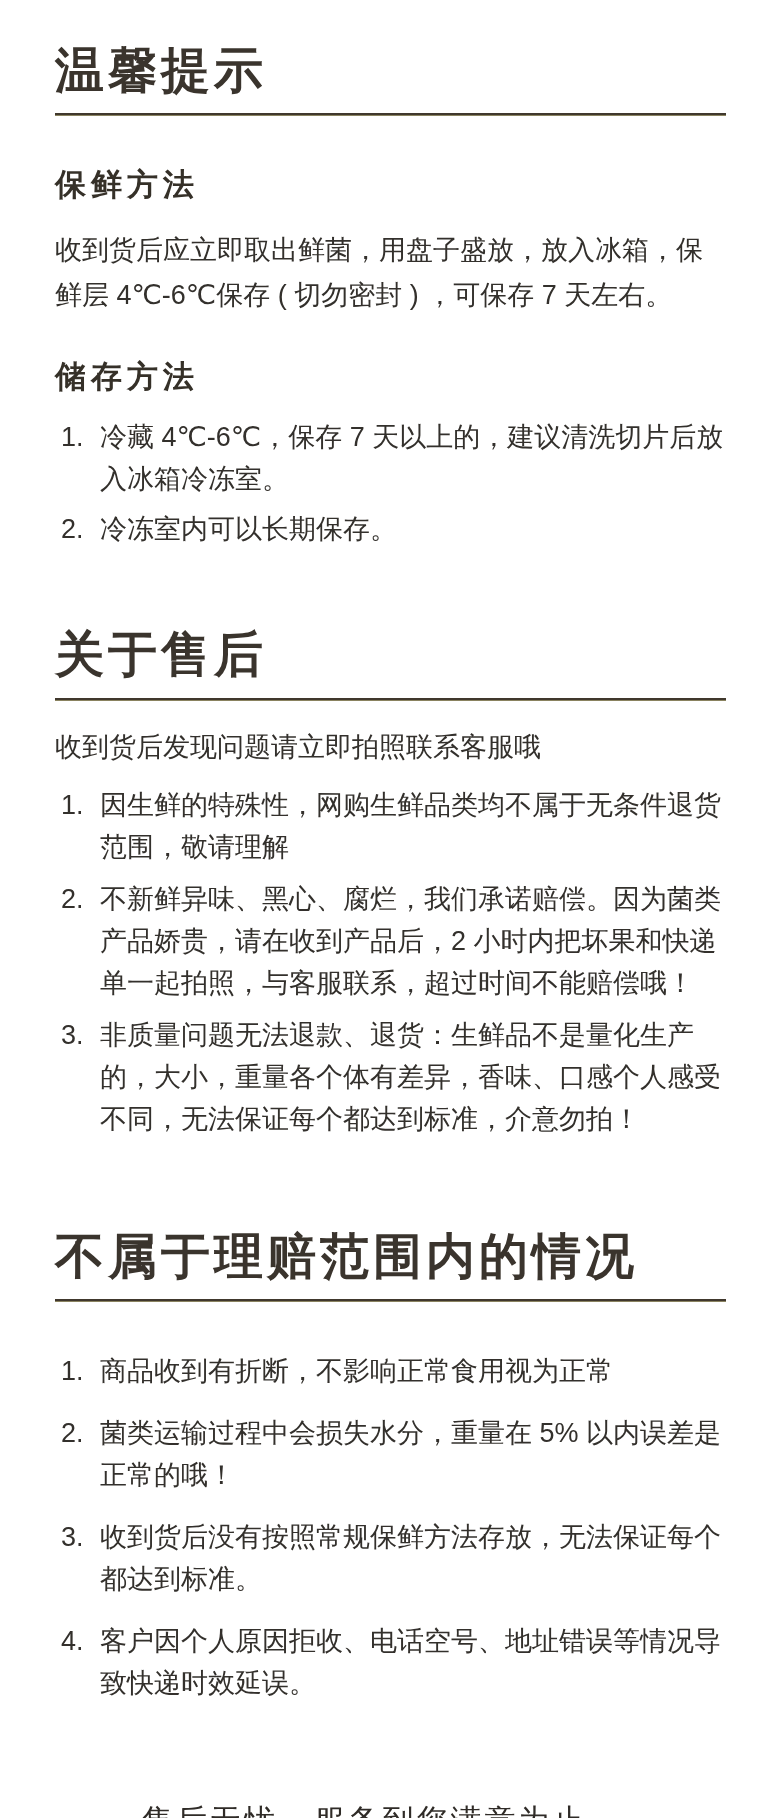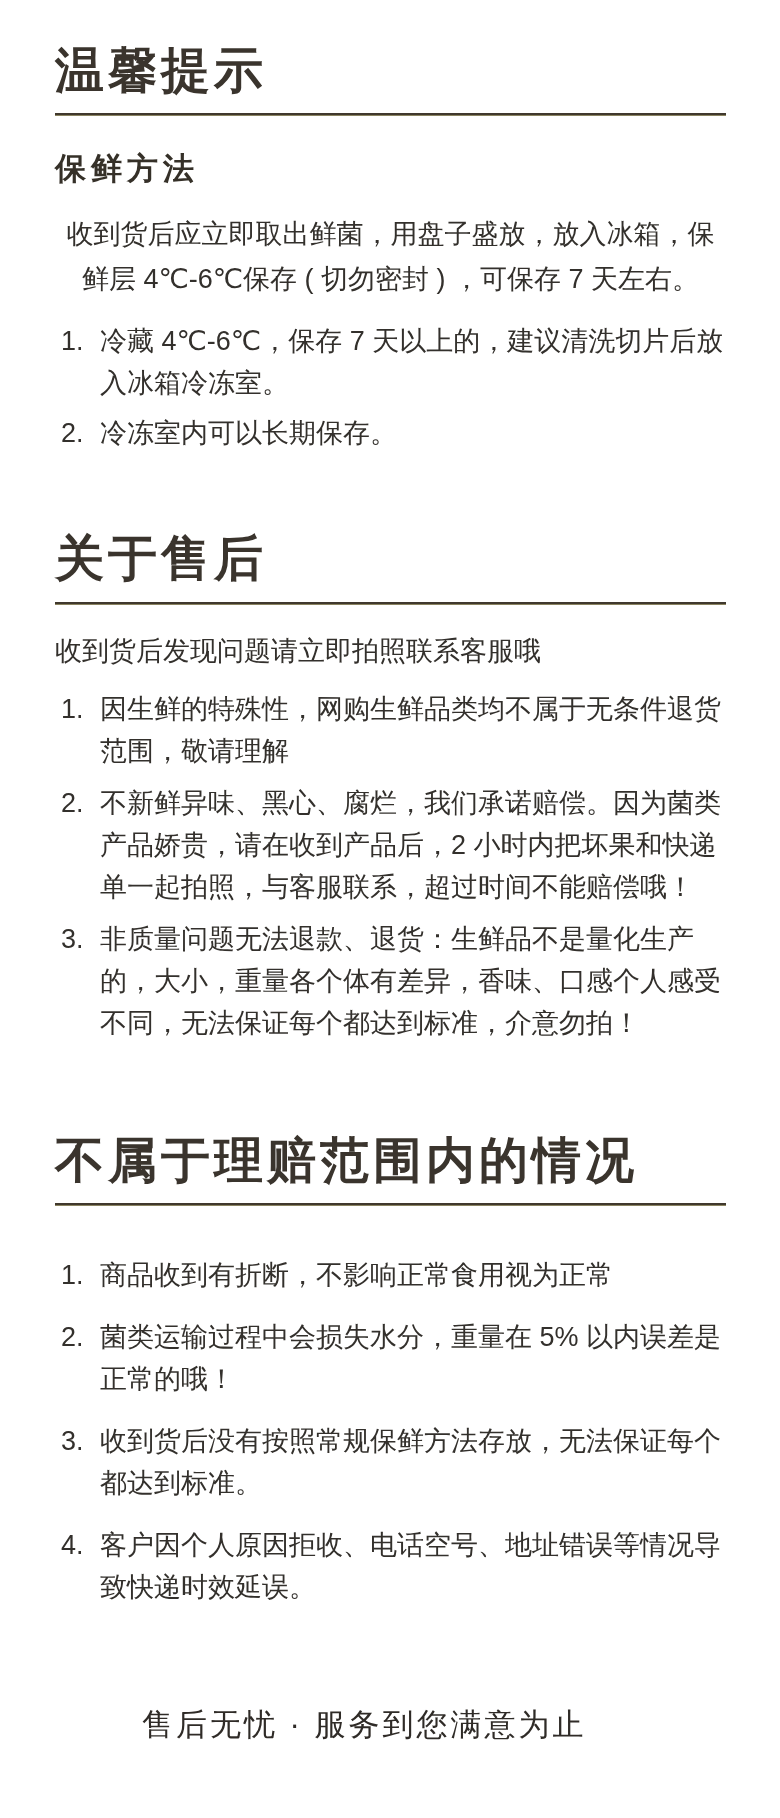--- a/index.html
+++ b/index.html
@@ -58,22 +58,22 @@
     color: #33302c;
   }
   ol.num-list li::before {
     content: counter(item) ".";
     position: absolute;
     left: 6px;
     top: 0;
   }
 
   
-  .sec-tips .sub-heading.first { margin-top: 32px; }
-  .sec-tips .para { margin-top: 22px; text-align: center; }
+  .sec-tips .sub-heading.first { margin-top: 48px; }
+  .sec-tips .para { margin-top: 22px; }
   .sec-tips .sub-heading.second { margin-top: 38px; }
   .sec-tips ol { margin-top: 18px; }
   .sec-tips li { margin-bottom: 8px; }
 
   .sec-aftersale { margin-top: 76px; }
   .sec-aftersale .para.intro { margin-top: 24px; }
   .sec-aftersale ol { margin-top: 14px; }
   .sec-aftersale li { margin-bottom: 10px; }
 
   .sec-noclaim { margin-top: 88px; }
@@ -132,20 +132,21 @@
 <div class="page">
   <div class="content">
 
     <section class="sec-tips">
       <h1 class="section-title">温馨提示</h1>
       <div class="divider"></div>
 
       <h2 class="sub-heading first">保鲜方法</h2>
       <p class="para">收到货后应立即取出鲜菌，用盘子盛放，放入冰箱，保鲜层 4℃-6℃保存 ( 切勿密封 ) ，可保存 7 天左右。</p>
 
+      <h2 class="sub-heading second">储存方法</h2>
       <ol class="num-list">
         <li>冷藏 4℃-6℃，保存 7 天以上的，建议清洗切片后放入冰箱冷冻室。</li>
         <li>冷冻室内可以长期保存。</li>
       </ol>
     </section>
 
     <section class="sec-aftersale">
       <h1 class="section-title">关于售后</h1>
       <div class="divider"></div>
 

